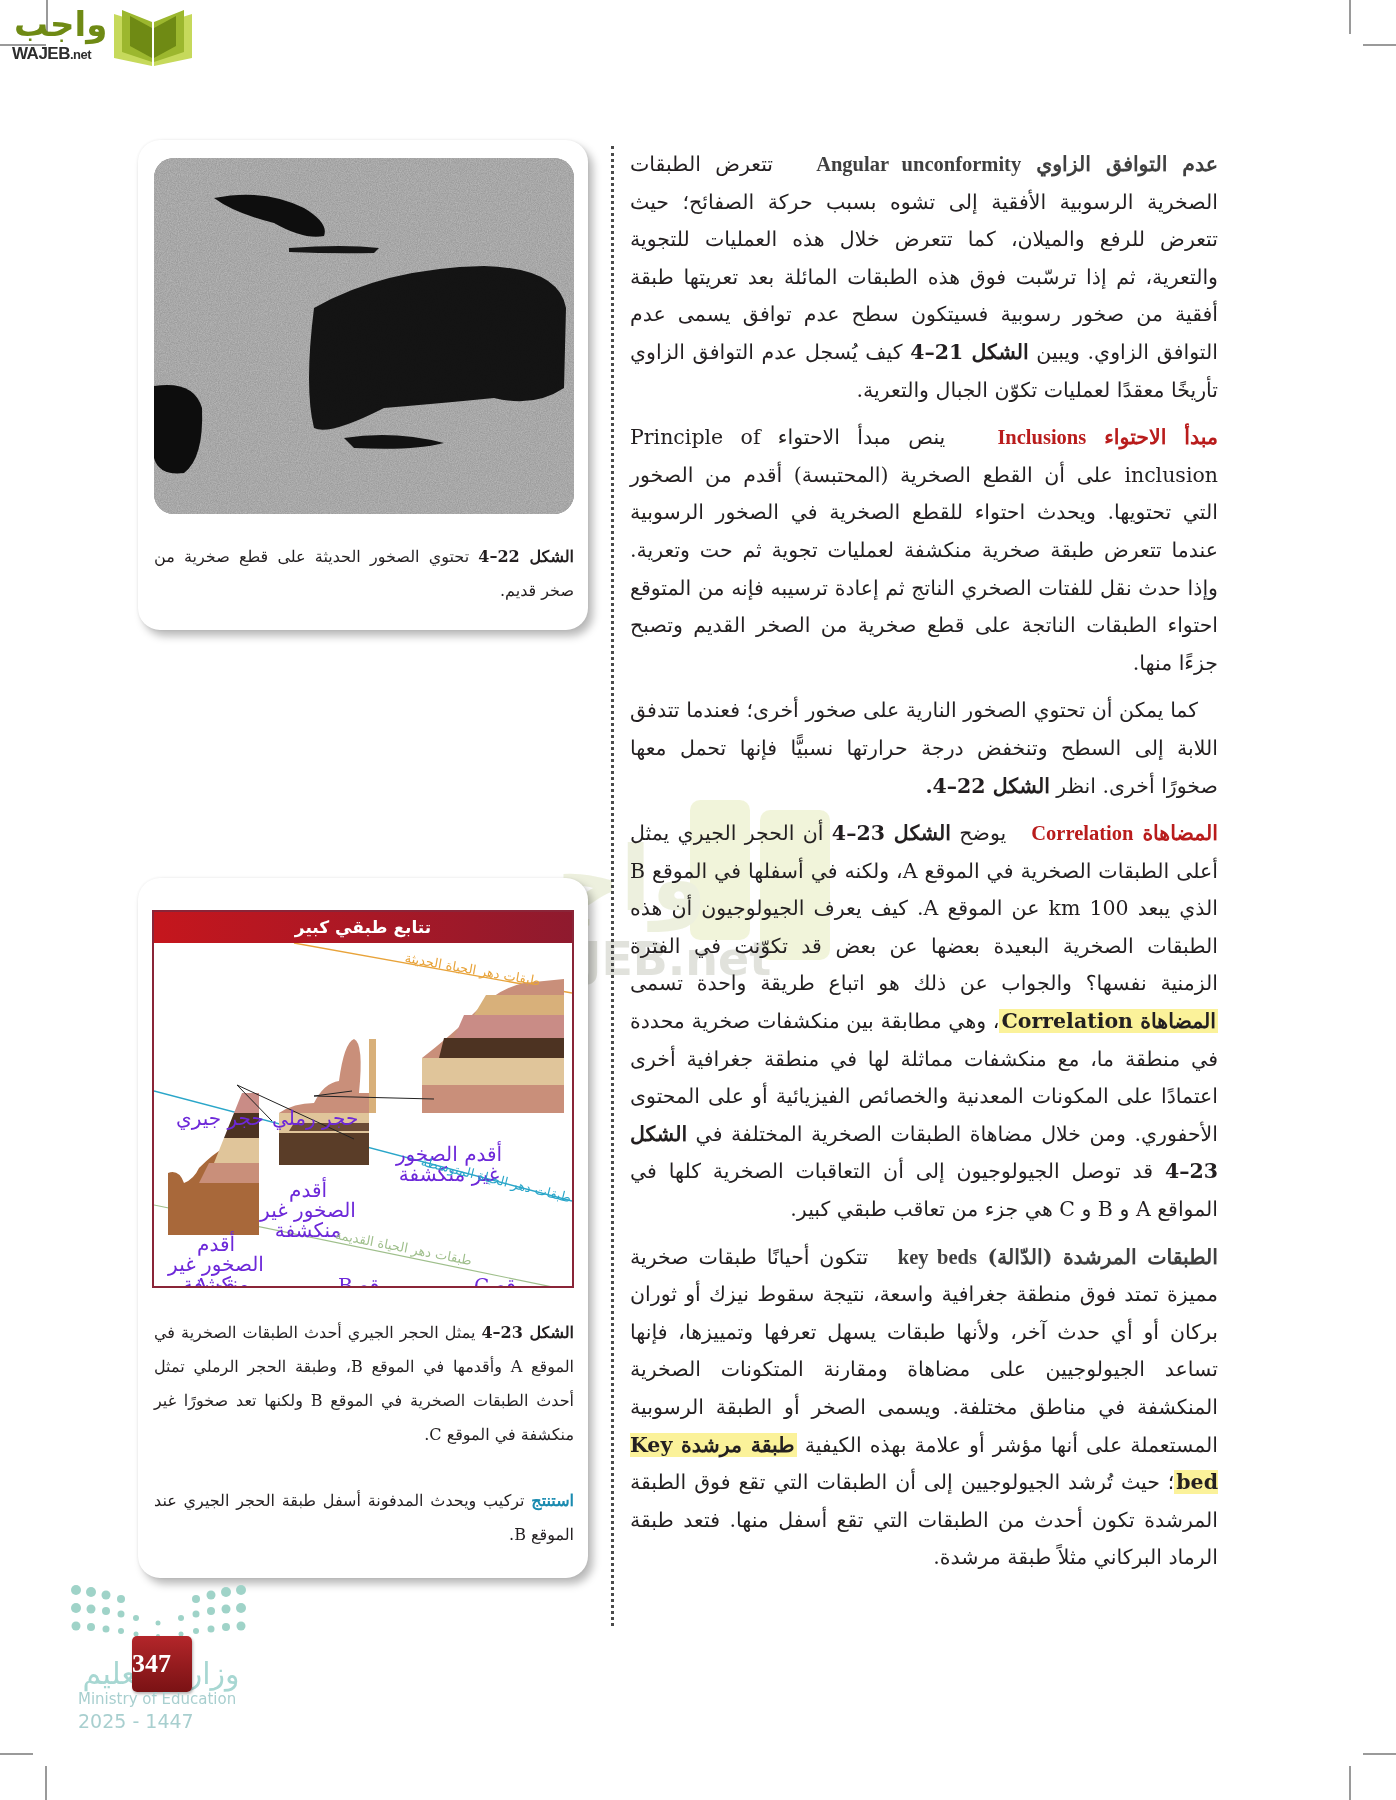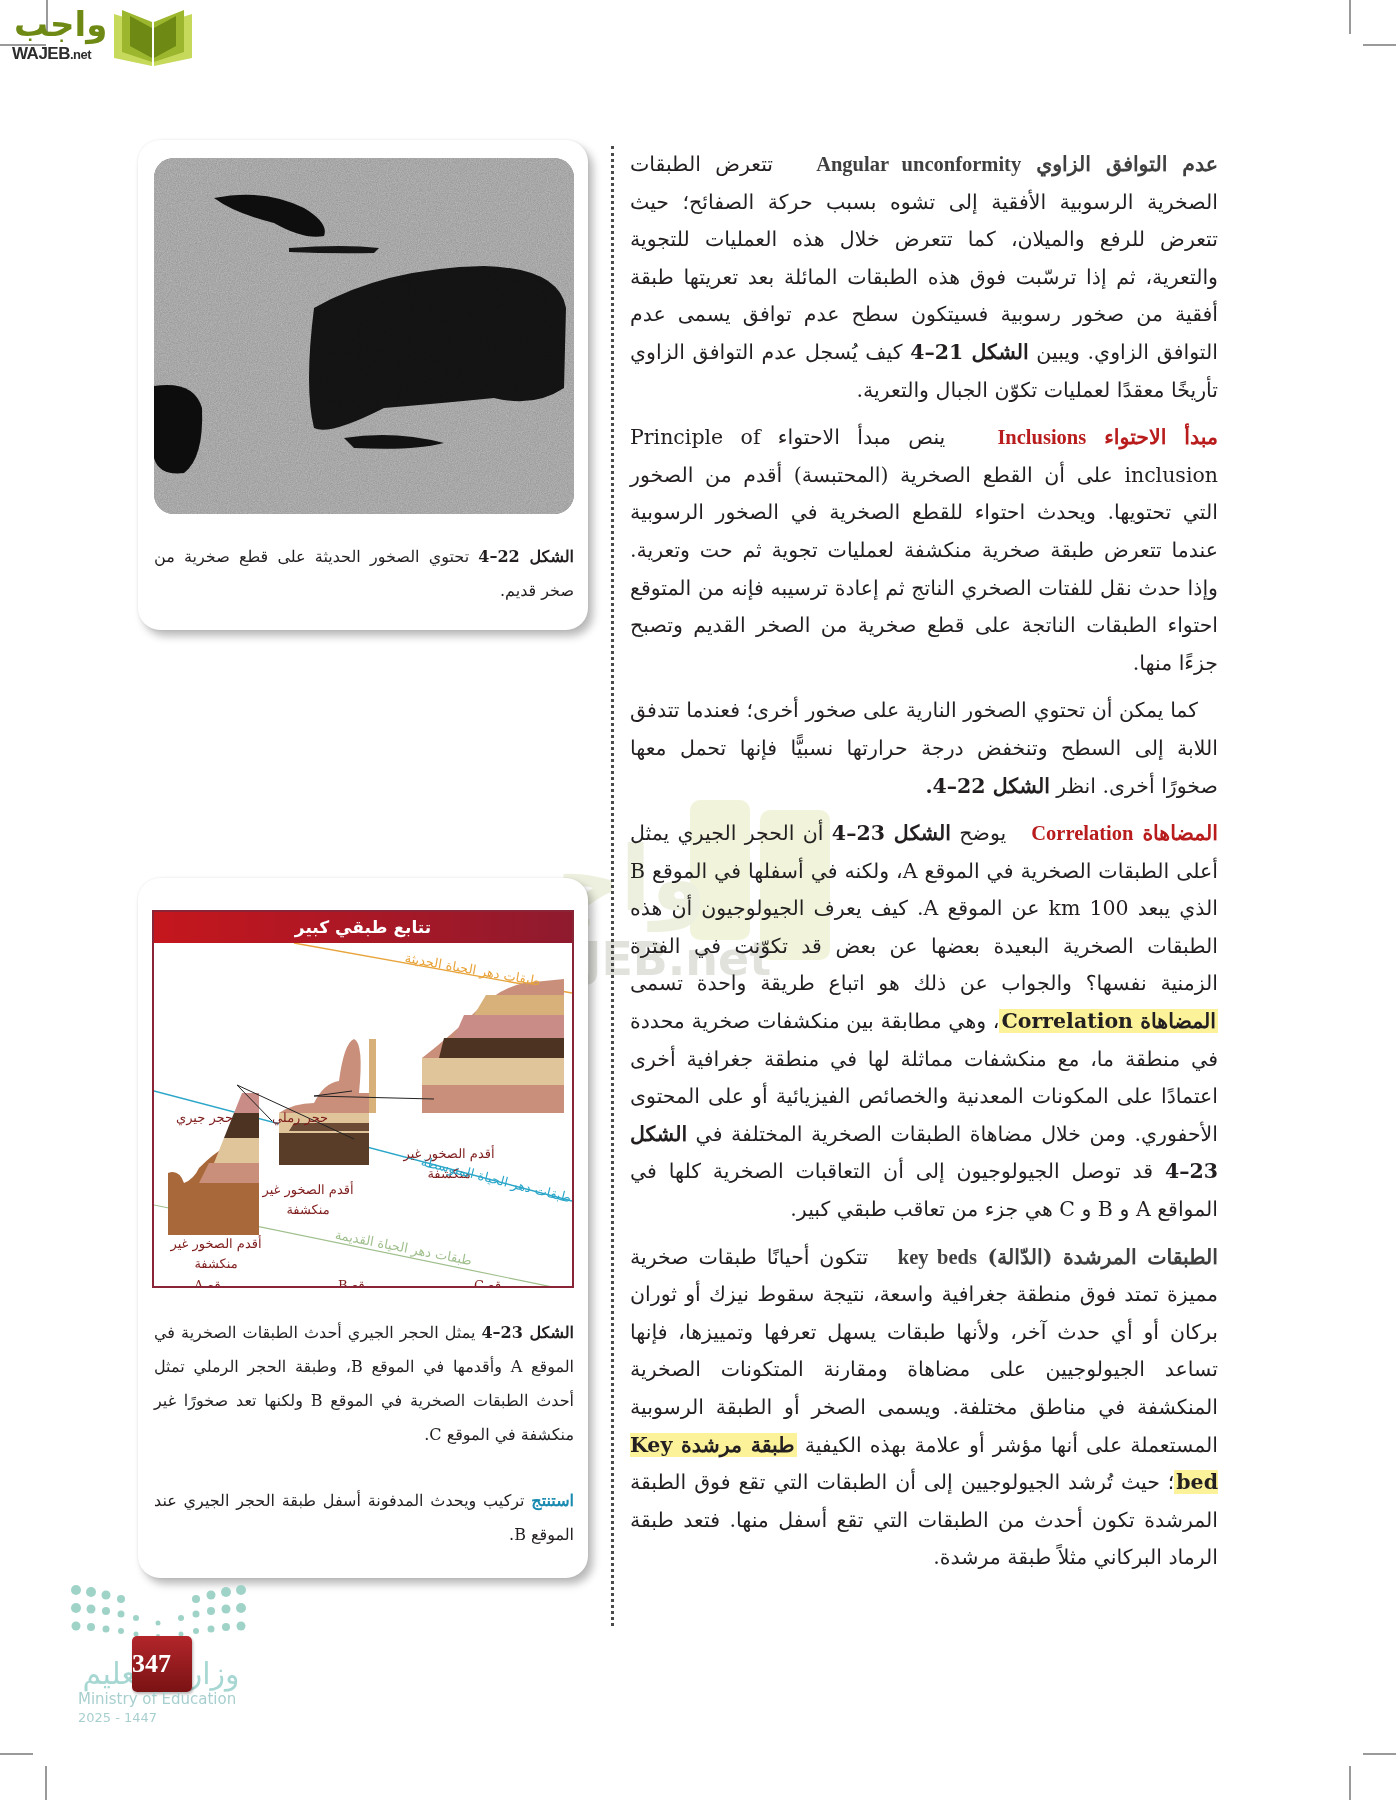--- a/index.html
+++ b/index.html
@@ -35,29 +35,29 @@
 
   .photo { position: absolute; left: 16px; top: 18px; width: 420px; height: 356px; border-radius: 20px; overflow: hidden; background: #8e8e8e; }
   .caption { position: absolute; direction: rtl; text-align: justify; text-align-last: right; font-family: "DejaVu Serif", serif; font-size: 16px; line-height: 34px; color: #231f20; }
   .cap1 { left: 16px; top: 400px; width: 420px; }
   .cap2 { left: 16px; top: 438px; width: 420px; }
   .cap3 { left: 16px; top: 606px; width: 420px; }
   .infer { color: #1a8bb0; font-weight: bold; }
 
   .diagram { position: absolute; left: 14px; top: 32px; width: 422px; height: 378px; border: 2px solid #8a2538; background: #fff; overflow: hidden; }
   .diag-head { position: absolute; left: 0; top: 0; width: 100%; height: 31px; background: linear-gradient(90deg, #c5161d, #8f1a2e); color: #fff; text-align: center; direction: rtl; font-size: 17px; font-weight: bold; line-height: 31px; font-family: "DejaVu Sans", sans-serif; }
-  .dlabel { position: absolute; direction: rtl; font-family: "DejaVu Serif", serif; font-size: 13px; line-height: 20px; color: #7f1d1d; text-align: center; white-space: nowrap; }
+  .dlabel { position: absolute; direction: rtl; font-family: "DejaVu Serif", serif; font-size: 20px; line-height: 20px; color: #6d28d9; text-align: center; white-space: nowrap; }
   .dlabel.era { font-size: 13px; }
 
   
   .moe { position: absolute; left: 66px; top: 1578px; width: 220px; height: 150px; }
   .page-num { position: absolute; left: 132px; top: 1636px; width: 60px; height: 56px; border-radius: 5px; background: linear-gradient(180deg, #b3262a, #7a1214); color: #fff; font-family: "Liberation Serif", serif; font-weight: bold; font-size: 26px; text-align: left; line-height: 56px; box-shadow: 1px 2px 3px rgba(0,0,0,0.3); }
   .moe-ar { position: absolute; left: 76px; top: 1656px; font-size: 30px; color: #a7d7d2; direction: rtl; font-family: "DejaVu Sans", sans-serif; width: 170px; text-align: center; }
   .moe-en { position: absolute; left: 78px; top: 1690px; font-size: 15px; color: #a8cfcf; font-family: "DejaVu Sans", sans-serif; }
-  .moe-year { position: absolute; left: 78px; top: 1710px; font-size: 13px; color: #a8cfcf; font-family: "DejaVu Sans", sans-serif; }
+  .moe-year { position: absolute; left: 78px; top: 1710px; font-size: 19px; color: #a8cfcf; font-family: "DejaVu Sans", sans-serif; }
 
   
   .watermark { position: absolute; left: 440px; top: 800px; width: 420px; height: 200px; pointer-events: none; opacity: 0.55; }
 </style>
 </head>
 <body>
 
 <div class="crop" style="left:0;top:44px;width:46px;height:2px;"></div>
 <div class="crop" style="left:46px;top:0;width:2px;height:34px;"></div>
 <div class="crop" style="left:1349px;top:0;width:2px;height:34px;"></div>

